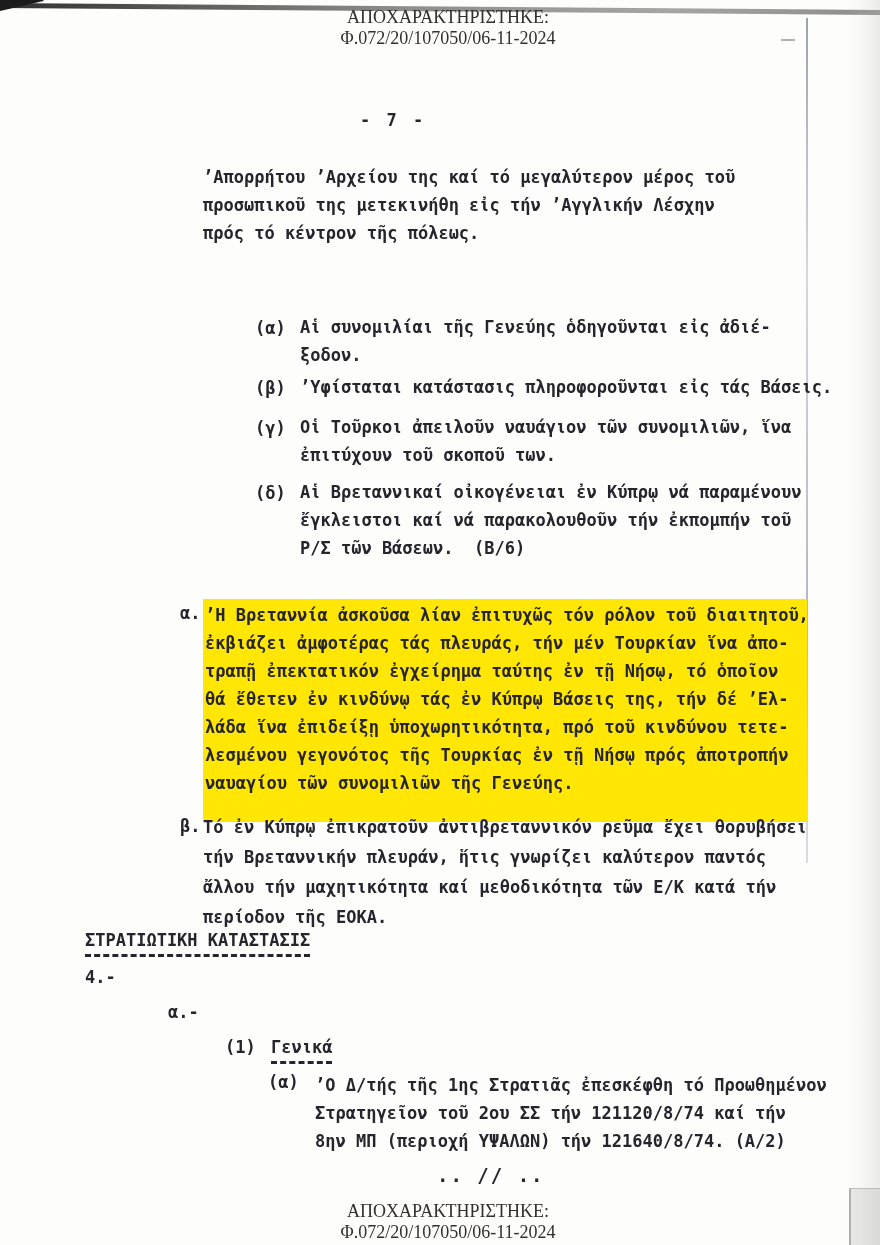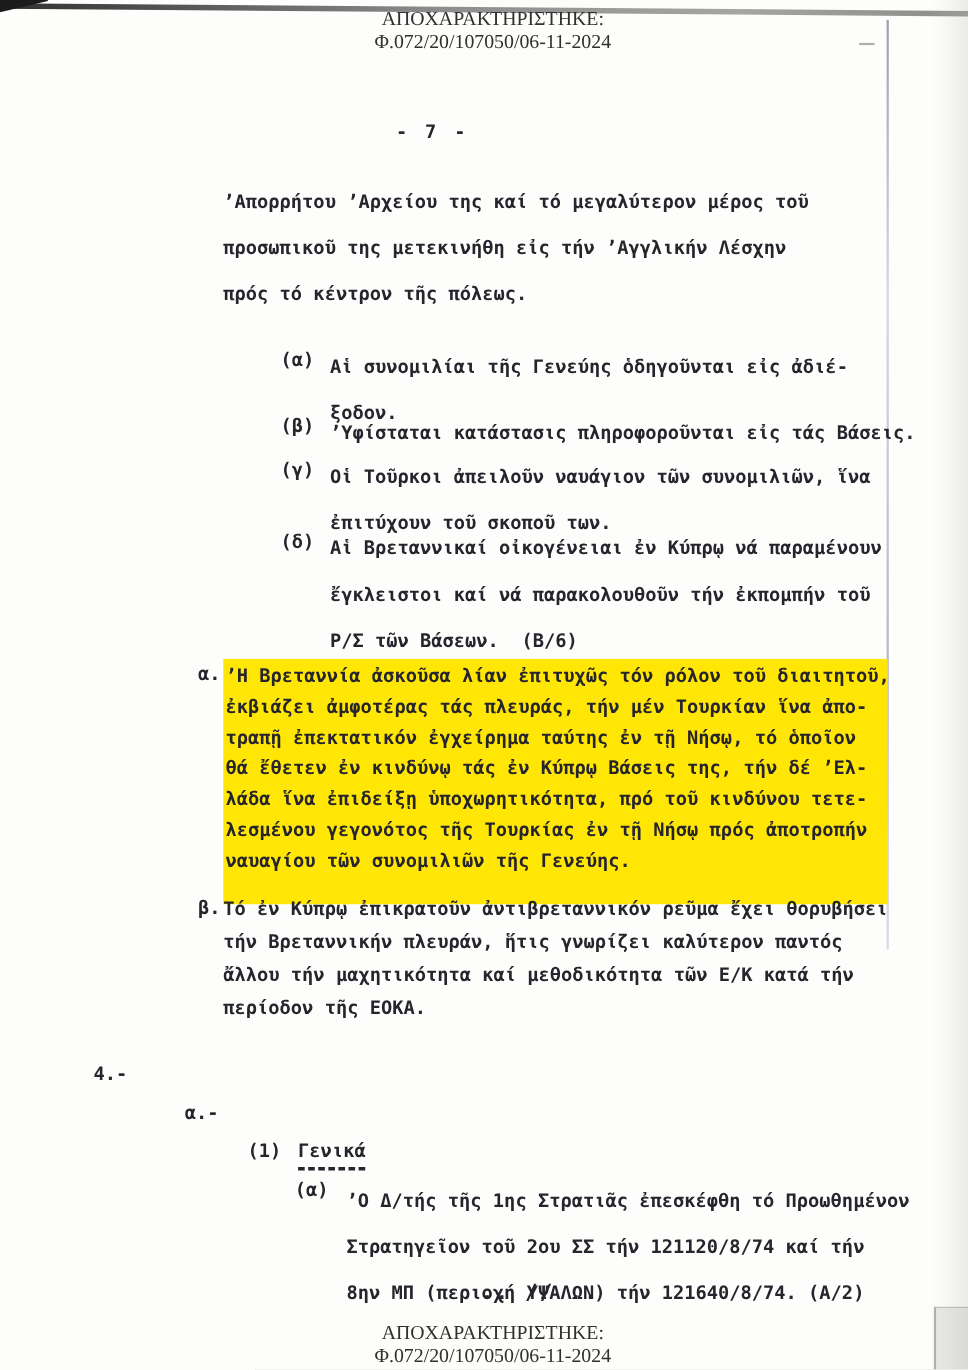--- a/index.html
+++ b/index.html
@@ -43,21 +43,21 @@
   }
   
   .stamp{
     position:absolute;left:0;width:896px;text-align:center;
     font-family:"Liberation Serif","DejaVu Serif",serif;
     font-weight:400;color:#322f2f;font-size:18px;line-height:21px;
   }
   .stamp-top{top:7px;}
   .stamp-bottom{top:1201px;}
   .page-number{position:absolute;left:360px;top:110px;letter-spacing:3px;}
-  .typed{white-space:pre;line-height:42px;}
+  .typed{white-space:pre;line-height:28px;}
   
   .para1{position:absolute;left:203px;top:163px;}
   .para2{position:absolute;left:191px;top:253px;}
   .lettered-item{position:absolute;display:flex;}
   .li-a{left:255px;top:313px;}
   .li-b{left:255px;top:373px;}
   .li-g{left:255px;top:413px;}
   .li-d{left:255px;top:478px;}
   .lettered-item .marker{width:34px;flex:none;margin-right:11px;line-height:30px;}
   .heading-dashed{
@@ -147,20 +147,23 @@
   </div>
 
   <div class="comment-item ci-b">
     <span class="marker">β.</span>
     <span class="typed">Τό ἐν Κύπρῳ ἐπικρατοῦν ἀντιβρεταννικόν ρεῦμα ἔχει θορυβήσει
 τήν Βρεταννικήν πλευράν, ἥτις γνωρίζει καλύτερον παντός
 ἄλλου τήν μαχητικότητα καί μεθοδικότητα τῶν Ε/Κ κατά τήν
 περίοδον τῆς ΕΟΚΑ.</span>
   </div>
 
+  <div class="mil-heading">
+    <span class="heading-dashed">ΣΤΡΑΤΙΩΤΙΚΗ ΚΑΤΑΣΤΑΣΙΣ</span>
+  </div>
 
   <div class="mil-row row-4">
     <span class="marker">4.-</span>
   </div>
 
   <div class="mil-row row-a">
     <span class="marker">α.-</span>
   </div>
 
   <div class="mil-row row-1">

